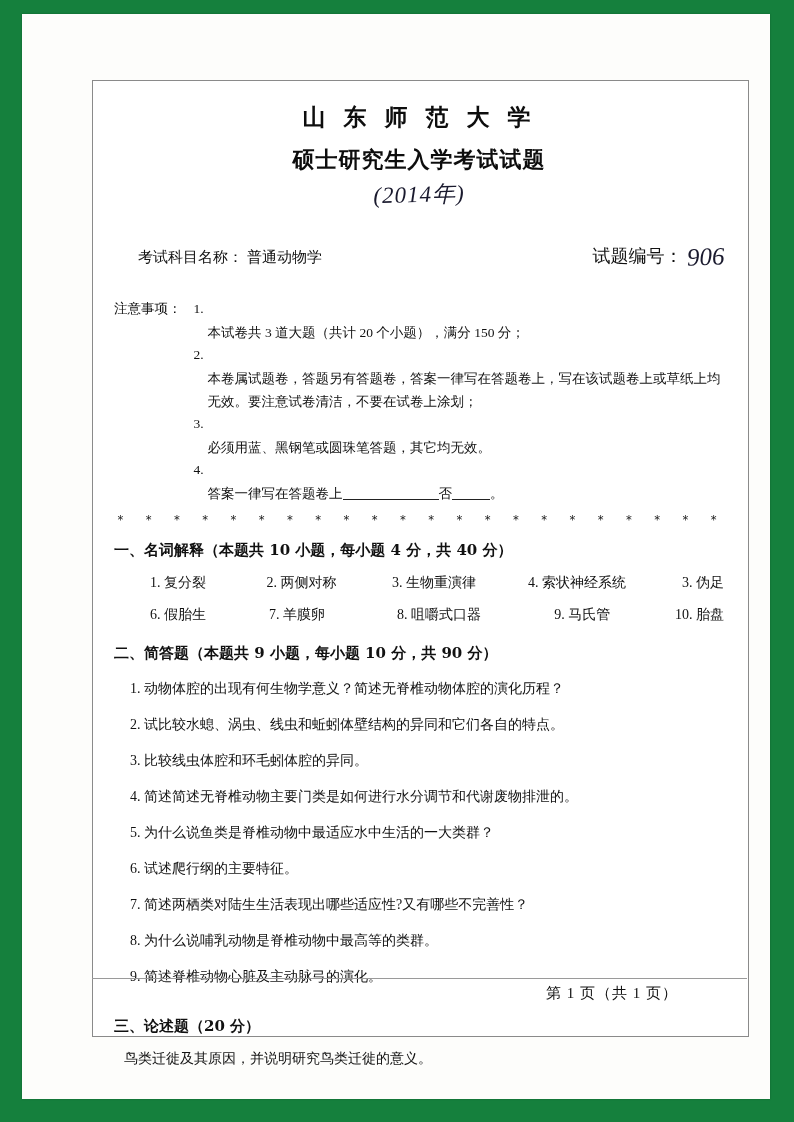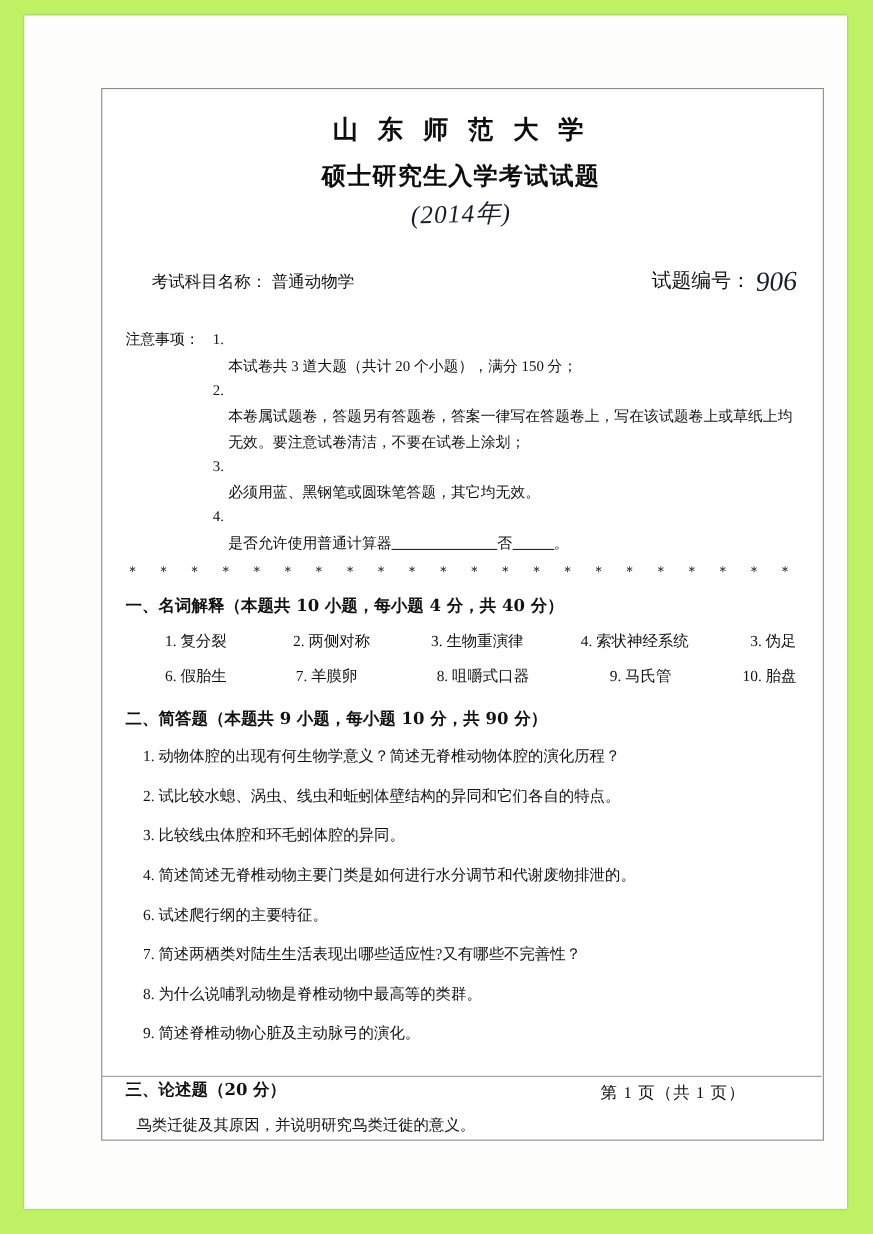--- a/index.html
+++ b/index.html
@@ -12,21 +12,21 @@
     height: 1122px;
     font-family: "Liberation Serif", serif;
     color: #111;
     position: relative;
   }
   .page {
     position: absolute;
     left: 0; top: 0;
     width: 794px;
     height: 1122px;
-    background: #bef264;
+    background: #15803d;
   }
   
   .paper {
     position: absolute;
     left: 22px;
     top: 14px;
     width: 748px;
     height: 1085px;
     background: #fdfdfb;
     box-shadow: 0 0 2px rgba(0,0,0,0.25);
@@ -225,21 +225,21 @@
               <span class="notice-num">2.</span>
               <span class="notice-text">本卷属试题卷，答题另有答题卷，答案一律写在答题卷上，写在该试题卷上或草纸上均无效。要注意试卷清洁，不要在试卷上涂划；</span>
             </div>
             <div class="notice-item">
               <span class="notice-num">3.</span>
               <span class="notice-text">必须用蓝、黑钢笔或圆珠笔答题，其它均无效。</span>
             </div>
             <div class="notice-item">
               <span class="notice-num">4.</span>
               <span class="notice-text">
-                <span>是否允许使用普通计算器</span><span class="blank-line"></span><span>否</span><span class="blank-line2"></span><span>。</span>
+                <span>答案一律写在答题卷上</span><span class="blank-line"></span><span>否</span><span class="blank-line2"></span><span>。</span>
               </span>
             </div>
           </div>
         </div>
       </div>
 
       <div class="stars">＊ ＊ ＊ ＊ ＊ ＊ ＊ ＊ ＊ ＊ ＊ ＊ ＊ ＊ ＊ ＊ ＊ ＊ ＊ ＊ ＊ ＊ ＊ ＊ ＊ ＊ ＊ ＊ ＊ ＊ ＊</div>
 
       <div class="sec-title">一、名词解释（本题共 10 小题，每小题 4 分，共 40 分）</div>
       <div class="terms-row">
@@ -255,20 +255,21 @@
         <span class="term" style="width:150px">8. 咀嚼式口器</span>
         <span class="term" style="width:110px">9. 马氏管</span>
         <span class="term">10. 胎盘</span>
       </div>
 
       <div class="sec-title" style="margin-top:20px">二、简答题（本题共 9 小题，每小题 10 分，共 90 分）</div>
       <div class="q-line">1. 动物体腔的出现有何生物学意义？简述无脊椎动物体腔的演化历程？</div>
       <div class="q-line">2. 试比较水螅、涡虫、线虫和蚯蚓体壁结构的异同和它们各自的特点。</div>
       <div class="q-line">3. 比较线虫体腔和环毛蚓体腔的异同。</div>
       <div class="q-line">4. 简述简述无脊椎动物主要门类是如何进行水分调节和代谢废物排泄的。</div>
+      <div class="q-line">5. 为什么说鱼类是脊椎动物中最适应水中生活的一大类群？</div>
       <div class="q-line">6. 试述爬行纲的主要特征。</div>
       <div class="q-line">7. 简述两栖类对陆生生活表现出哪些适应性?又有哪些不完善性？</div>
       <div class="q-line">8. 为什么说哺乳动物是脊椎动物中最高等的类群。</div>
       <div class="q-line">9. 简述脊椎动物心脏及主动脉弓的演化。</div>
 
       <div class="sec-title" style="margin-top:30px">三、论述题（20 分）</div>
       <div class="essay-line">鸟类迁徙及其原因，并说明研究鸟类迁徙的意义。</div>
 
     </div>
 

